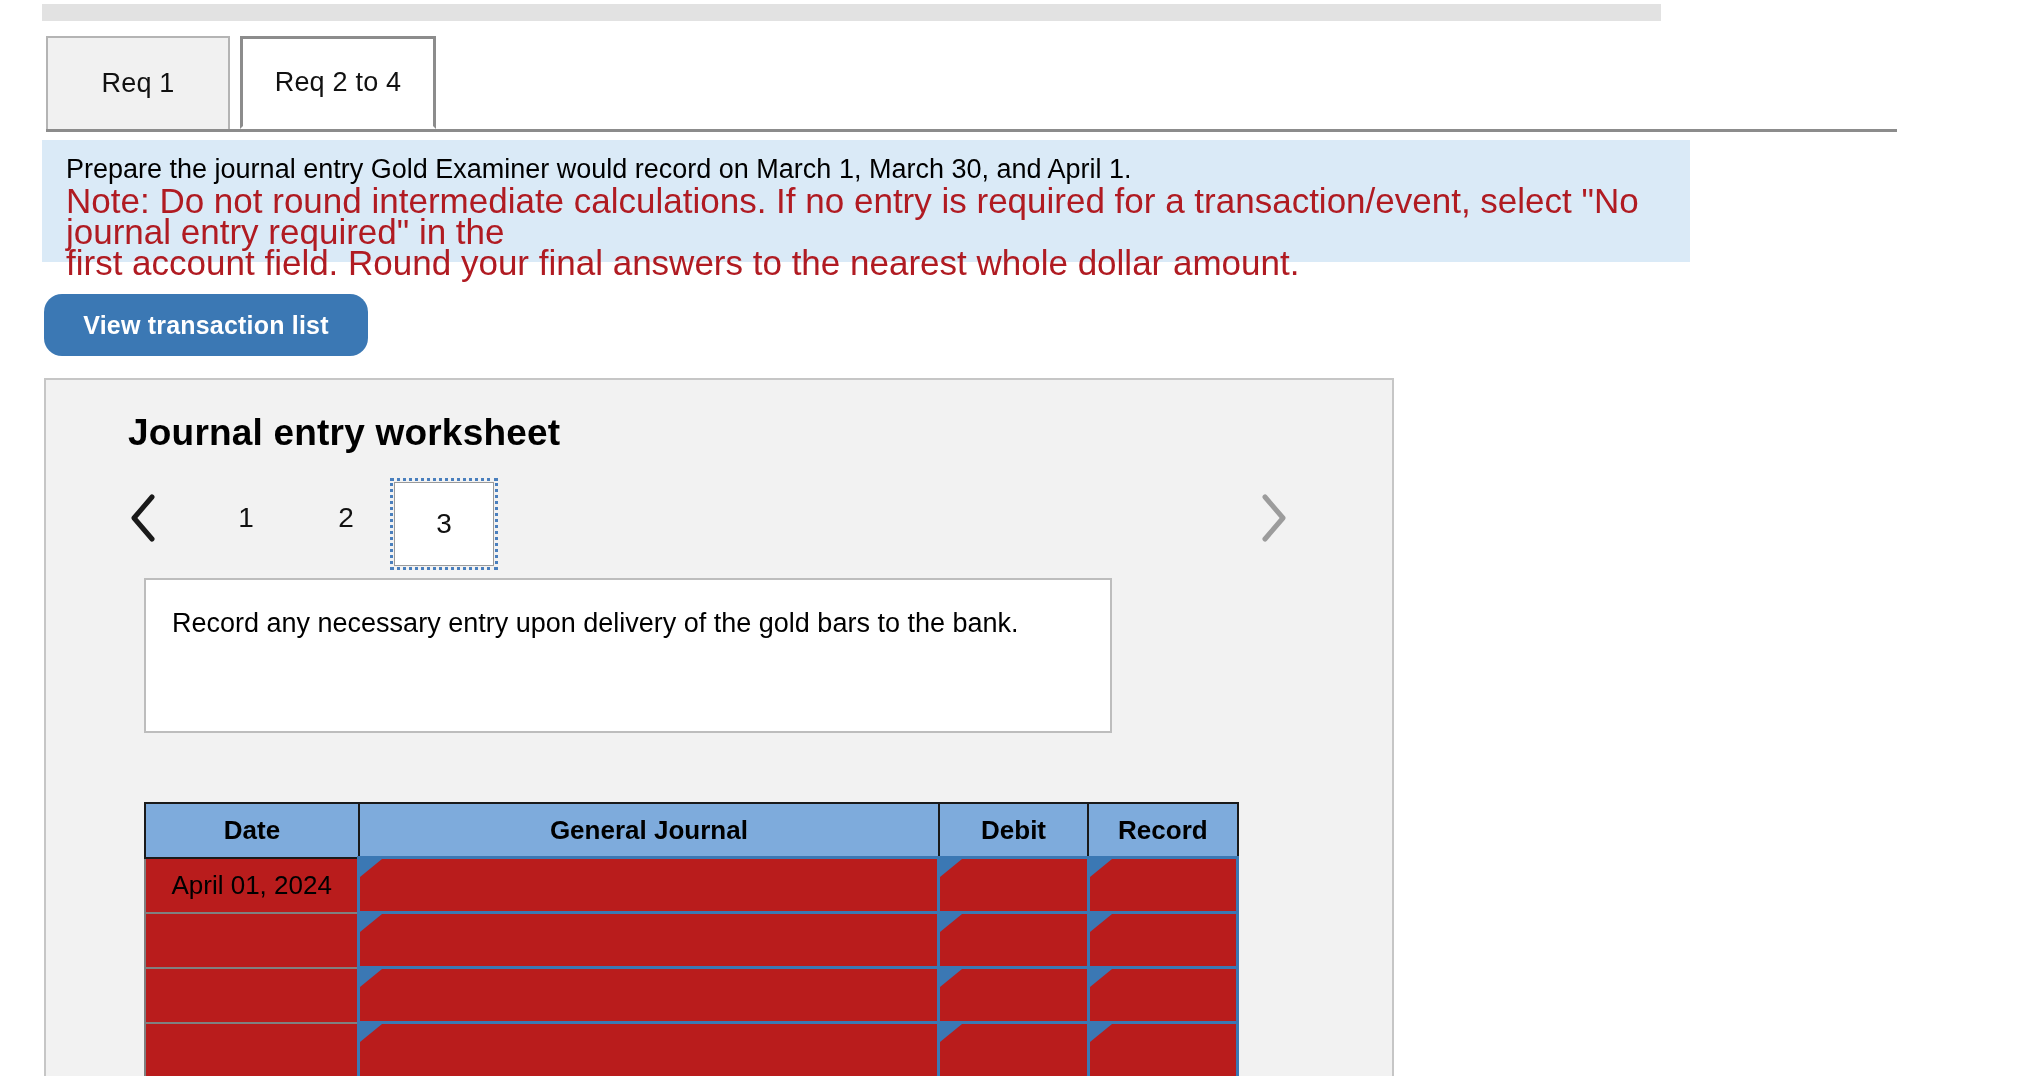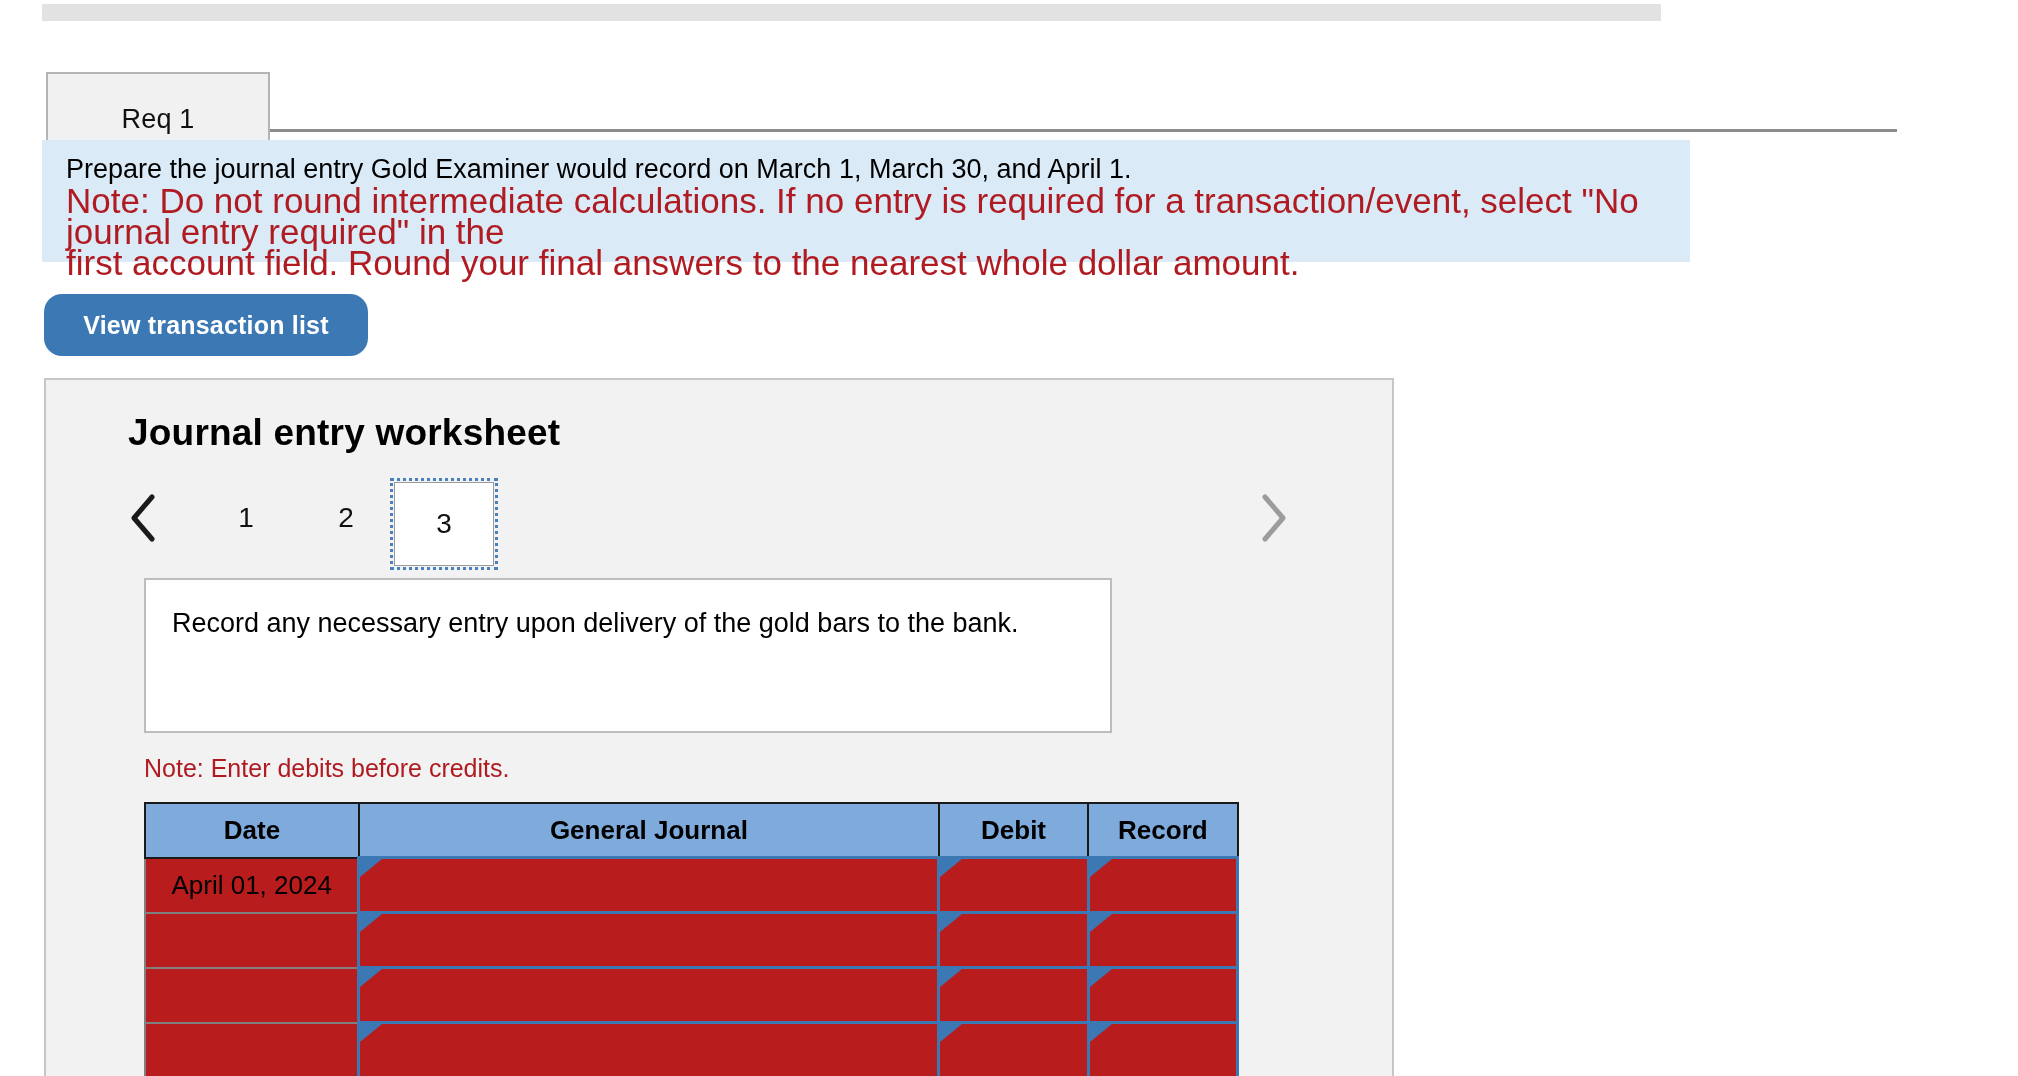--- a/index.html
+++ b/index.html
@@ -48,25 +48,24 @@
     box-sizing: border-box;
     display: flex;
     align-items: center;
     justify-content: center;
     font-size: 27px;
     color: #111;
     letter-spacing: .2px;
   }
   .tab.inactive {
     left: 0;
-    width: 224px;
+    width: 184px;
     background: #f1f1f1;
     border: 2px solid #b4b4b4;
     border-bottom: none;
-    margin-top: 36px;
   }
   .tab.active {
     left: 194px;
     width: 196px;
     background: #ffffff;
     border: 3px solid #8c8c8c;
     border-bottom: 3px solid #ffffff;
     z-index: 3;
   }
 
@@ -272,20 +271,23 @@
 </style>
 </head>
 <body>
 
 <div class="top-strip"></div>
 
 <div class="tabbar">
   <div class="tabbar-baseline"></div>
   <div class="tab inactive">
     <span>Req 1</span>
+  </div>
+  <div class="tab active">
+    <span>Req 2 to 4</span>
   </div>
 </div>
 
 <div class="banner">
   <div class="banner-line">Prepare the journal entry Gold Examiner would record on March 1, March 30, and April 1.</div>
   <div class="banner-note">Note: Do not round intermediate calculations. If no entry is required for a transaction/event, select "No journal entry required" in the</div>
   <div class="banner-note">first account field. Round your final answers to the nearest whole dollar amount.</div>
 </div>
 
 <button class="btn-view">View transaction list</button>
@@ -313,21 +315,20 @@
       <svg width="34" height="52" viewBox="0 0 34 52" aria-hidden="true">
         <polyline points="9,5 27,26 9,47" fill="none" stroke="#9c9c9c" stroke-width="5" stroke-linecap="round" stroke-linejoin="round"></polyline>
       </svg>
     </div>
   </div>
 
   <div class="txn-box">
     <div class="txn-text">Record any necessary entry upon delivery of the gold bars to the bank.</div>
   </div>
 
-  <div class="debits-note">Note: Enter debits before credits.</div>
 
   <table class="jtable">
     <colgroup>
       <col class="col-date">
         <col class="col-gj">
         <col class="col-debit">
         <col class="col-credit">
     </colgroup>
     <thead>
       <tr>

